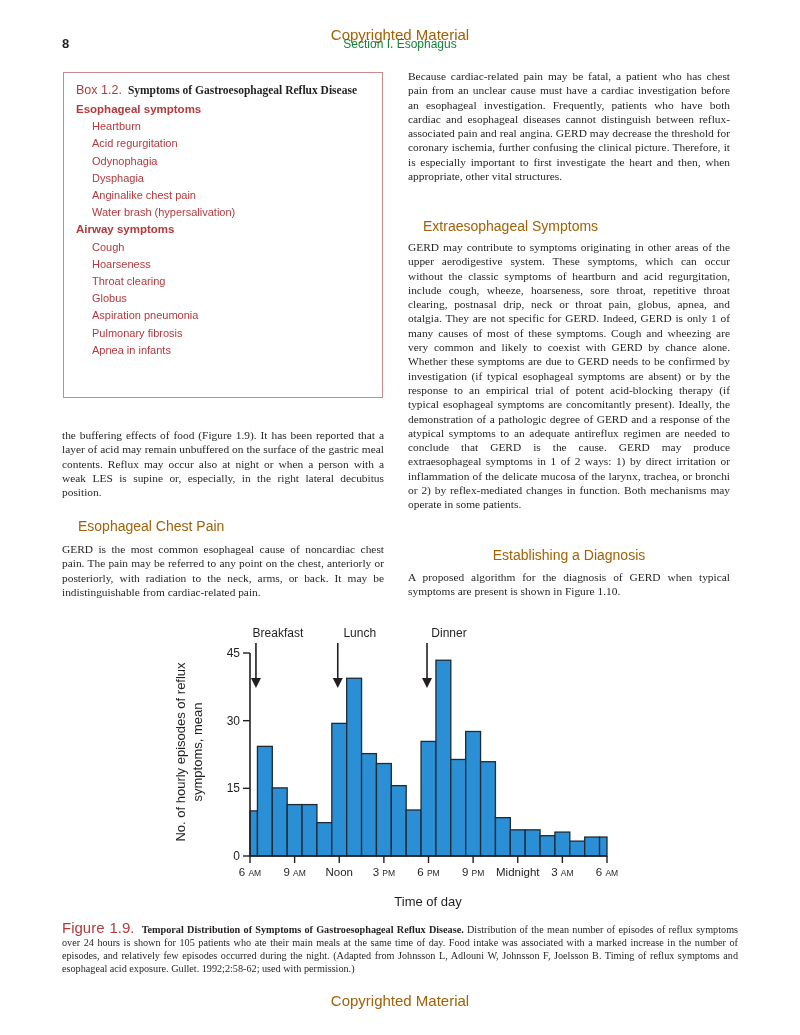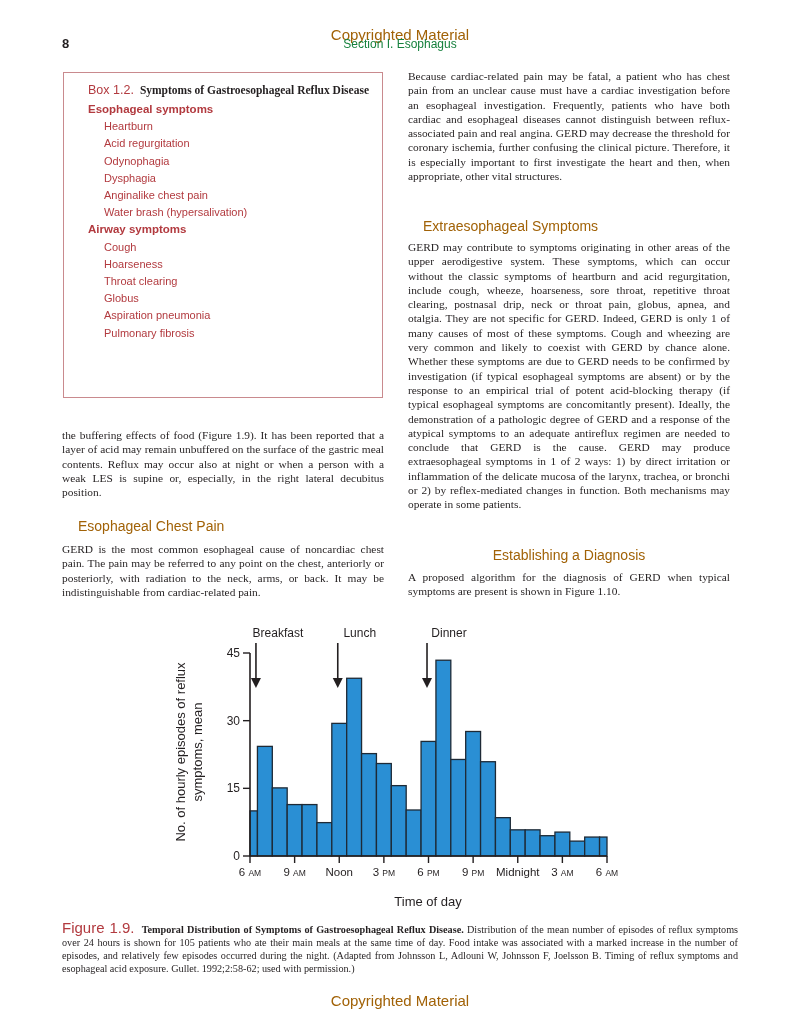--- a/index.html
+++ b/index.html
@@ -2,21 +2,21 @@
 <html><head>
 <meta charset="utf-8">
 <style>
   html, body { margin: 0; padding: 0; background: #fff; }
   body { width: 800px; height: 1035px; position: relative; overflow: hidden; font-family: "Liberation Serif", serif; color: #231f20; }
   .abs { position: absolute; }
   .sans { font-family: "Liberation Sans", sans-serif; }
   .page-num { left: 62px; top: 36px; font-size: 13px; font-weight: bold; }
   .watermark { left: 0; width: 800px; text-align: center; font-size: 15px; color: #a16207; font-family: "Liberation Sans", sans-serif; }
   .running-head { left: 0; width: 800px; text-align: center; top: 38px; font-size: 12px; color: #15803d; font-family: "Liberation Sans", sans-serif; }
-  .box { left: 63px; top: 72px; width: 320px; height: 326px; border: 1px solid #c98a8e; box-sizing: border-box; padding: 10px 24px; }
+  .box { left: 63px; top: 72px; width: 320px; height: 326px; border: 1px solid #c98a8e; box-sizing: border-box; padding: 10px 12px; }
   .box-title { font-size: 12px; margin-bottom: 3px; white-space: nowrap; }
   .box-title .label { color: #b23a3f; font-family: "Liberation Sans", sans-serif; font-size: 12.5px; margin-right: 6px; }
   .box-title .ttl { font-weight: bold; font-size: 11.5px; }
   .box-group { color: #b23a3f; font-weight: bold; font-size: 11.5px; line-height: 17.2px; font-family: "Liberation Sans", sans-serif; }
   .box-item { color: #b23a3f; font-size: 11px; line-height: 17.2px; padding-left: 16px; font-family: "Liberation Sans", sans-serif; }
   .para { font-size: 11.4px; line-height: 14.3px; text-align: justify; }
   .h2 { color: #a16207; font-family: "Liberation Sans", sans-serif; font-size: 14px; }
   .caption { left: 62px; top: 921px; width: 676px; font-size: 10.2px; line-height: 13px; text-align: justify; }
   .caption .fig { color: #b23a3f; font-family: "Liberation Sans", sans-serif; font-size: 15px; margin-right: 4px; }
   .caption .ttl { font-weight: bold; }
@@ -43,20 +43,21 @@
     <div class="box-item">Water brash (hypersalivation)</div>
   </div>
   <div>
     <div class="box-group">Airway symptoms</div>
     <div class="box-item">Cough</div>
     <div class="box-item">Hoarseness</div>
     <div class="box-item">Throat clearing</div>
     <div class="box-item">Globus</div>
     <div class="box-item">Aspiration pneumonia</div>
     <div class="box-item">Pulmonary fibrosis</div>
+    <div class="box-item">Apnea in infants</div>
   </div>
 </div>
 
 <div class="abs para" style="left:62px; top:428px; width:322px;">the buffering effects of food (Figure 1.9). It has been reported that a layer of acid may remain unbuffered on the surface of the gastric meal contents. Reflux may occur also at night or when a person with a weak LES is supine or, especially, in the right lateral decubitus position.</div>
 <div class="abs h2" style="left:78px; top:518px;">Esophageal Chest Pain</div>
 <div class="abs para" style="left:62px; top:542px; width:322px;">GERD is the most common esophageal cause of noncardiac chest pain. The pain may be referred to any point on the chest, anteriorly or posteriorly, with radiation to the neck, arms, or back. It may be indistinguishable from cardiac-related pain.</div>
 
 <div class="abs para" style="left:408px; top:69px; width:322px;">Because cardiac-related pain may be fatal, a patient who has chest pain from an unclear cause must have a cardiac investigation before an esophageal investigation. Frequently, patients who have both cardiac and esophageal diseases cannot distinguish between reflux-associated pain and real angina. GERD may decrease the threshold for coronary ischemia, further confusing the clinical picture. Therefore, it is especially important to first investigate the heart and then, when appropriate, other vital structures.</div>
 <div class="abs h2" style="left:423px; top:218px;">Extraesophageal Symptoms</div>
 <div class="abs para" style="left:408px; top:240px; width:322px;">GERD may contribute to symptoms originating in other areas of the upper aerodigestive system. These symptoms, which can occur without the classic symptoms of heartburn and acid regurgitation, include cough, wheeze, hoarseness, sore throat, repetitive throat clearing, postnasal drip, neck or throat pain, globus, apnea, and otalgia. They are not specific for GERD. Indeed, GERD is only 1 of many causes of most of these symptoms. Cough and wheezing are very common and likely to coexist with GERD by chance alone. Whether these symptoms are due to GERD needs to be confirmed by investigation (if typical esophageal symptoms are absent) or by the response to an empirical trial of potent acid-blocking therapy (if typical esophageal symptoms are concomitantly present). Ideally, the demonstration of a pathologic degree of GERD and a response of the atypical symptoms to an adequate antireflux regimen are needed to conclude that GERD is the cause. GERD may produce extraesophageal symptoms in 1 of 2 ways: 1) by direct irritation or inflammation of the delicate mucosa of the larynx, trachea, or bronchi or 2) by reflex-mediated changes in function. Both mechanisms may operate in some patients.</div>

